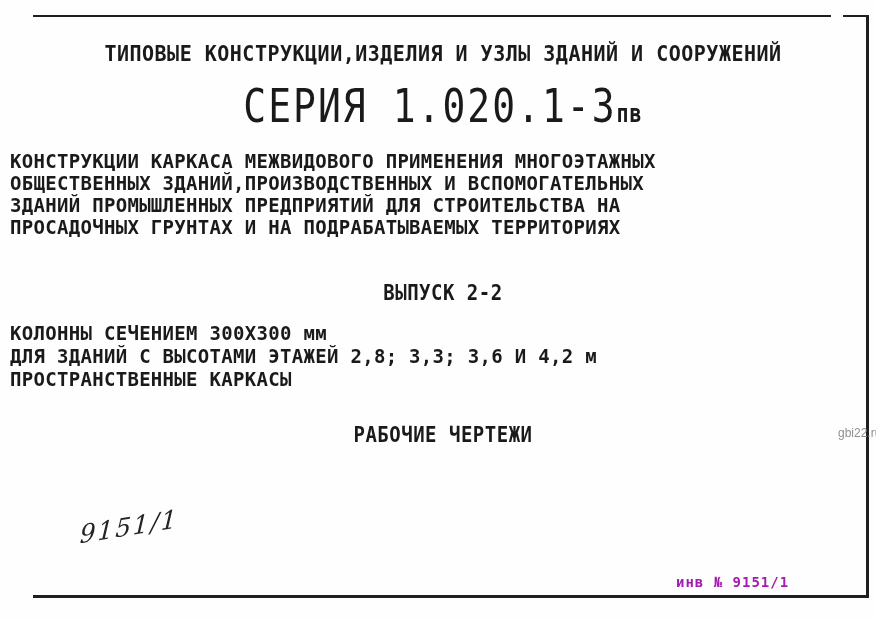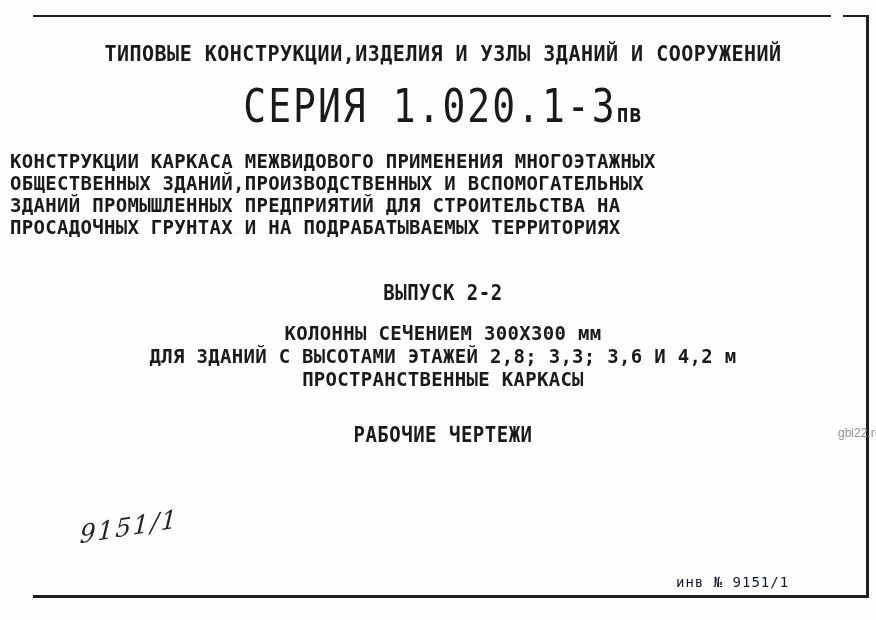--- a/index.html
+++ b/index.html
@@ -70,21 +70,20 @@
   }
   .issue-line {
     top: 281px;
     font-size: 19px;
   }
   .subject-block {
     position: absolute;
     top: 322px;
     left: 10px;
     width: 866px;
-    text-align: center;
   }
   .subject-block .sline {
     font-size: 19px;
     font-weight: bold;
     line-height: 23px;
     white-space: nowrap;
     letter-spacing: 0.3px;
     transform: scaleY(1.05);
   }
   .doctype-line {
@@ -111,22 +110,22 @@
     letter-spacing: 2px;
     transform: rotate(-9deg) skewX(-12deg);
     transform-origin: left center;
     white-space: nowrap;
   }
   .inventory {
     position: absolute;
     left: 676px;
     top: 574px;
     font-size: 14px;
-    font-weight: normal;
-    color: #0f172a;
+    font-weight: bold;
+    color: #a21caf;
     letter-spacing: 1px;
     white-space: nowrap;
   }
 </style>
 </head>
 <body>
 
 <div class="page">
 
   <div class="frame frame-top-1"></div>

